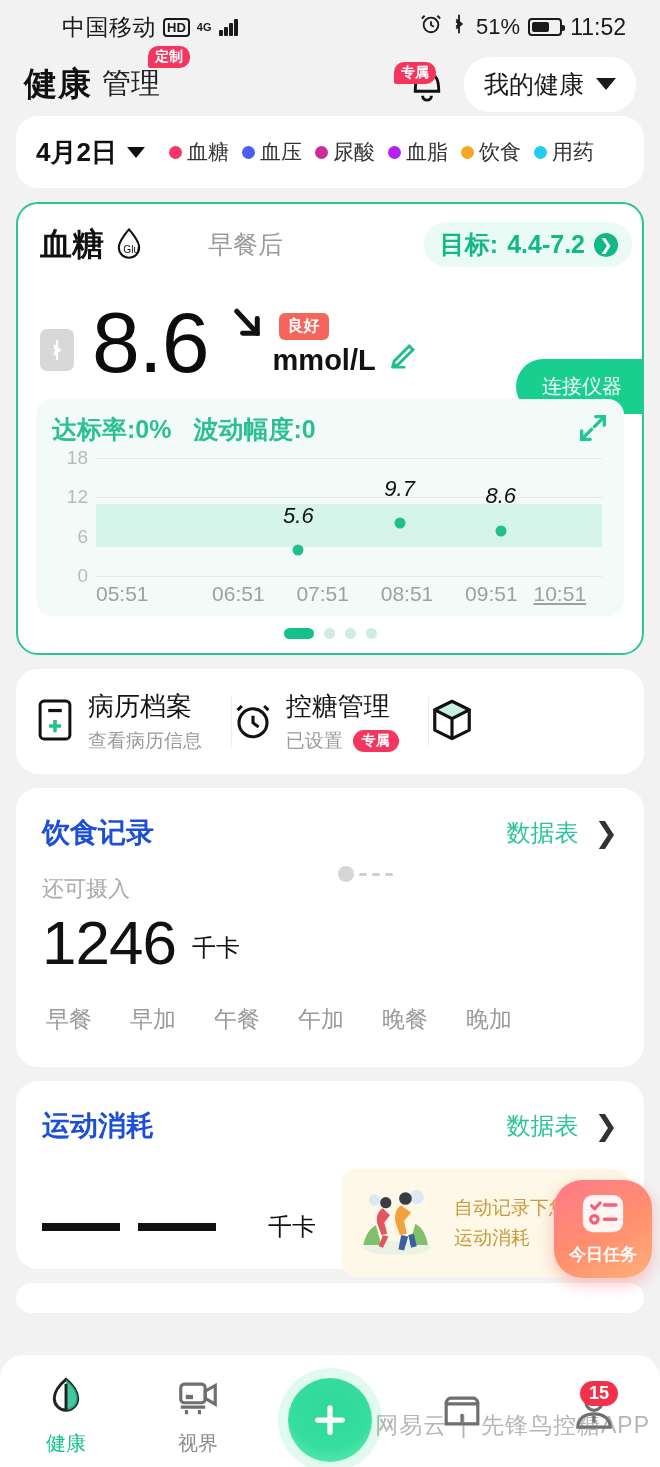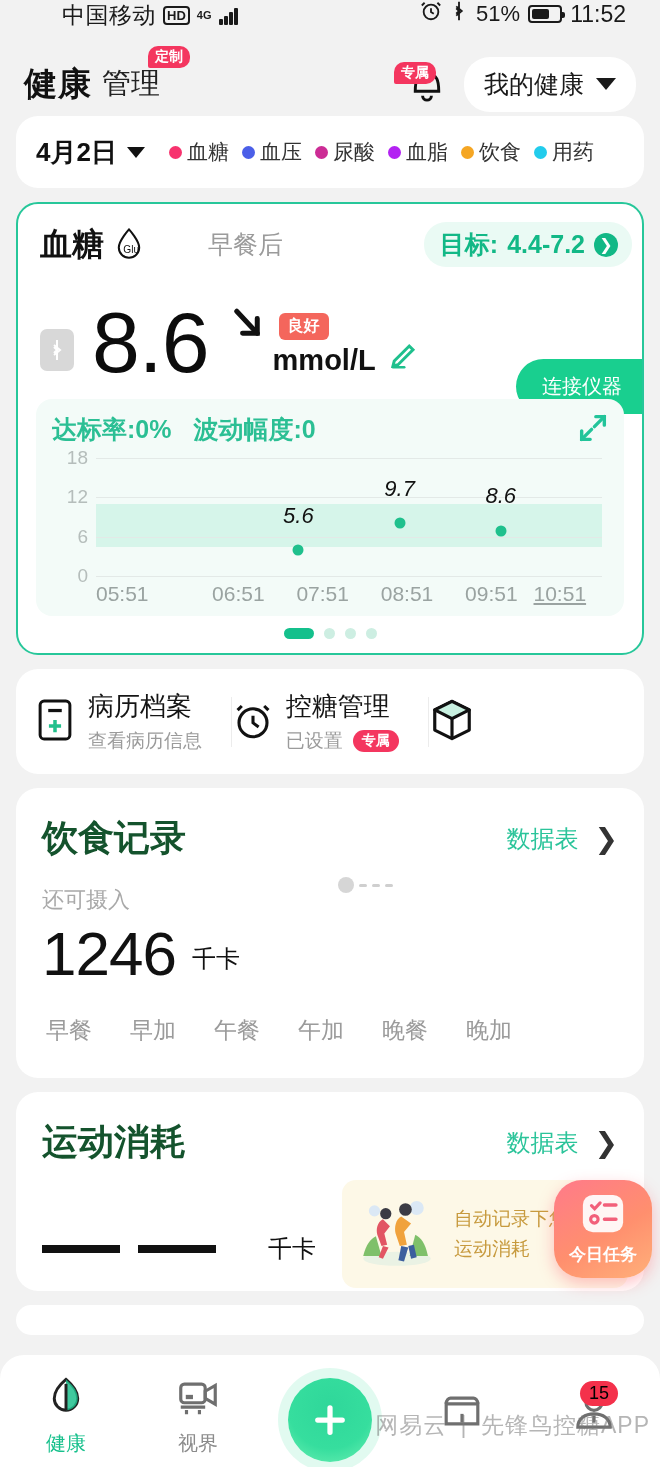--- a/index.html
+++ b/index.html
@@ -6,21 +6,21 @@
   html, body {
     width: 660px; height: 1467px;
     font-family: "Liberation Sans", "DejaVu Sans", sans-serif;
     background: #f2f2f2;
     overflow: hidden;
   }
   .phone { position: relative; width: 660px; height: 1467px; background: #f2f2f2; }
 
   
   .statusbar {
-    height: 54px; display: flex; align-items: flex-start;
+    height: 54px; display: flex; align-items: center;
     padding: 0 26px; font-size: 23px; color: #1a1a1a;
   }
   .sb-left { display: flex; align-items: center; gap: 7px; flex: 0 0 auto; margin-left: 36px; }
   .sb-carrier { font-size: 23px; letter-spacing: .5px; }
   .hd-box {
     border: 2px solid #1a1a1a; border-radius: 4px;
     font-size: 13px; font-weight: bold; padding: 0px 2px; line-height: 15px;
   }
   .sig { display: inline-flex; align-items: flex-end; gap: 1.5px; height: 18px; position: relative; }
   .sig i { display: block; width: 3.5px; background: #1a1a1a; border-radius: 1px; }
@@ -134,21 +134,21 @@
   .shortcuts { display: flex; align-items: center; padding: 20px 18px; }
   .sc { flex: 1; display: flex; align-items: center; gap: 12px; }
   .sc-texts { display: flex; flex-direction: column; gap: 4px; }
   .sc-title { font-size: 26px; color: #151515; }
   .sc-sub { font-size: 19px; color: #9b9b9b; display: flex; align-items: center; gap: 10px; }
   .badge-mini { background: #f4365f; color: #fff; font-size: 14px; font-weight: bold; border-radius: 11px; padding: 2px 9px; }
   .sc-div { width: 1px; height: 50px; background: #ececec; }
 
   
   .sec-head { display: flex; align-items: center; padding: 26px 26px 0 26px; }
-  .sec-title { font-size: 36px; font-weight: bold; color: #14532d; }
+  .sec-title { font-size: 28px; font-weight: bold; color: #1d4ed8; }
   .sec-link { margin-left: auto; display: flex; align-items: center; gap: 16px; font-size: 24px; color: #2bc49a; }
   .chev-r { color: #333; font-size: 28px; line-height: 1; }
   .sub-label { font-size: 22px; color: #a9a9a9; padding: 22px 26px 0 26px; }
   .kcal-row { display: flex; align-items: flex-end; padding: 4px 26px 0 26px; position: relative; }
   .kcal-num { font-size: 62px; color: #111; line-height: 70px; letter-spacing: -1px; }
   .kcal-unit { font-size: 24px; color: #111; margin-left: 16px; margin-bottom: 14px; }
   .meal-tabs { display: flex; gap: 38px; padding: 26px 30px 28px 30px; font-size: 23px; color: #9b9b9b; }
 
   .tipcard {
     position: absolute; background: #f6f2fb; border-radius: 14px;
@@ -177,22 +177,22 @@
   
   .bottomnav {
     position: absolute; left: 0; right: 0; bottom: 0; height: 112px;
     background: #fff; border-radius: 24px 24px 0 0;
     display: flex; align-items: center; padding-top: 10px;
   }
   .nav-item { flex: 1; display: flex; flex-direction: column; align-items: center; gap: 7px; position: relative; }
   .nav-label { font-size: 20px; color: #8b8b8b; }
   .nav-label.active { color: #17c08c; }
   .nav-badge {
-    position: absolute; right: 42px; top: -8px; background: #f4314b; color: #000000;
-    font-size: 18px; font-weight: normal; border-radius: 20px; padding: 2px 9px; min-width: 34px; text-align: center;
+    position: absolute; right: 42px; top: -8px; background: #f4314b; color: #ffffff;
+    font-size: 18px; font-weight: bold; border-radius: 20px; padding: 2px 9px; min-width: 34px; text-align: center;
   }
   .fab-add {
     position: absolute; left: 50%; transform: translateX(-50%); top: -38px;
     width: 84px; height: 84px; border-radius: 50%;
     background: radial-gradient(circle at 50% 35%, #2fd79a 0%, #36de9e 60%, #6ef0b4 100%);
     box-shadow: 0 0 0 10px rgba(90,230,170,.18);
     display: flex; align-items: center; justify-content: center;
   }
   .watermark {
     position: absolute; bottom: 26px; right: 10px; font-size: 23px;

